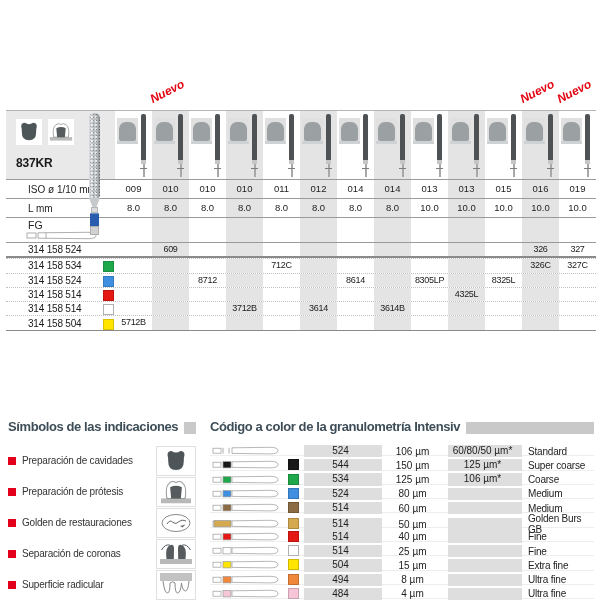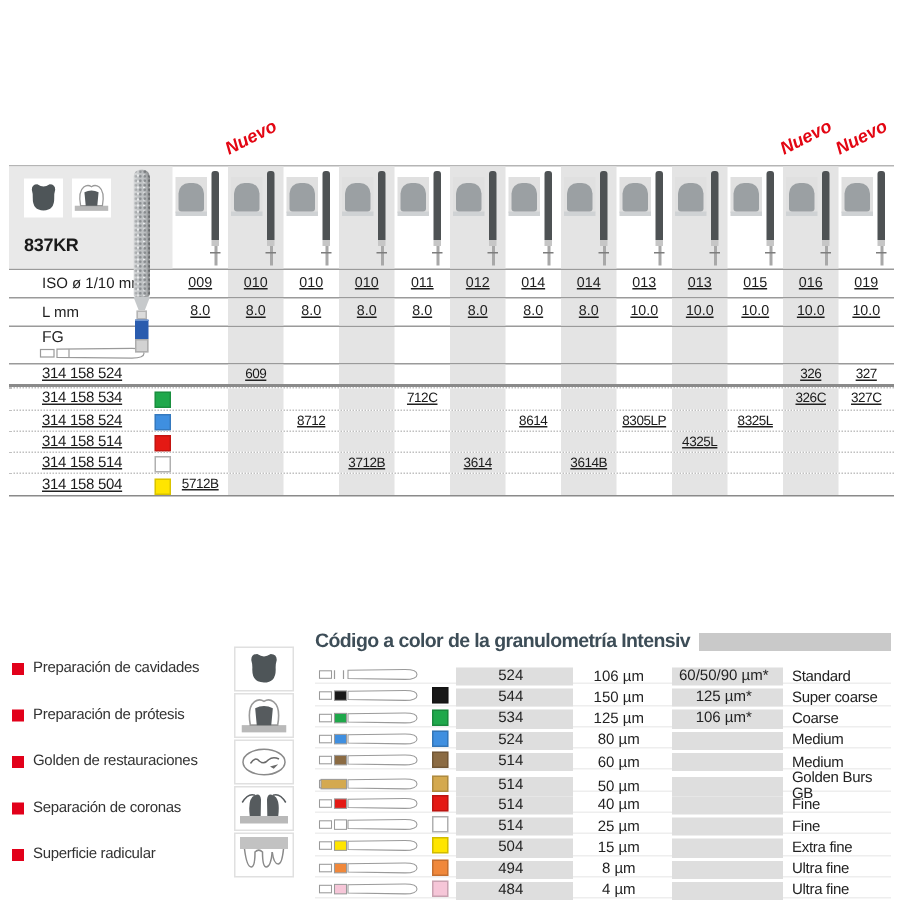--- a/index.html
+++ b/index.html
@@ -30,30 +30,30 @@
   .hbur{position:absolute;left:26px;top:3px;width:5px;height:46px;background:#4e5254;border-radius:2px 2px 0 0;}
   .hcollar{position:absolute;left:26px;top:49px;width:5px;height:4px;background:#c6c6c6;}
   .hshank{position:absolute;left:28px;top:53px;width:2px;height:13px;background:#a8a8a8;}
   .htick{position:absolute;left:25px;top:57px;width:7px;height:1px;background:#7d7d7d;}
 
   .nuevo{position:absolute;top:-19px;color:#e30613;font-weight:bold;font-style:italic;font-size:12px;
     transform:rotate(-27deg);transform-origin:left bottom;white-space:nowrap;z-index:9;}
 
   .dimrow{height:18px;border-bottom:1px solid #9a9a9a;align-items:center;}
   .dimrow .lcell{font-size:10px;padding-left:22px;color:#1d1d1d;}
-  .dimrow .cell{font-size:9.5px;line-height:18px;color:#1d1d1d;text-decoration:underline;}
+  .dimrow .cell{font-size:9.5px;line-height:18px;color:#1d1d1d;}
 
   #fg-row{height:24px;border-bottom:1px solid #9a9a9a;}
   #fg-row .lcell{font-size:10.5px;font-weight:normal;padding:1px 0 0 22px;}
   #fg-bur{position:absolute;left:20px;top:12px;}
 
   .prow{height:13.3px;align-items:center;}
   .prow + .prow{border-top:1px dotted #c0c0c0;}
   .prow:first-child{border-bottom:2.5px double #8a8a8a;}
-  #product-rows{border-bottom:1.5px solid #8a8a8a;text-decoration:underline;}
+  #product-rows{border-bottom:1.5px solid #8a8a8a;}
   .prow .lcell{font-size:10px;padding-left:22px;color:#1a1a1a;letter-spacing:-0.2px;}
   .grit-sq{position:absolute;left:97px;top:1px;width:11px;height:11px;border:1px solid rgba(0,0,0,0.15);box-sizing:border-box;}
   .pval{font-size:9px;line-height:13.3px;letter-spacing:-0.3px;color:#1a1a1a;}
 
   
   #big-bur{position:absolute;left:80px;top:2px;width:17px;height:127px;z-index:5;}
   #bb-head{position:absolute;left:3px;top:0;width:11px;height:85px;border-radius:5px 5px 2px 2px;
     background-color:#bfc2c4;
     background-image:radial-gradient(#888c8f 0.8px,transparent 0.9px),radial-gradient(#e8eaeb 0.8px,transparent 0.9px);
     background-size:3px 3px,4px 4px;background-position:0 0,1px 2px;
@@ -429,20 +429,24 @@
           <div class="cell pval"></div>
           <div class="cell pval"></div>
           <div class="cell pval"></div>
           <div class="cell pval"></div>
         </div>
   </div>
     </div>
 </div>
 
 <div id="symbols">
+  <div class="panel-title">
+    <span class="tx">Símbolos de las indicaciones</span>
+    <span class="fill"></span>
+  </div>
   <div id="symbol-items">
       <div class="sym-item">
     <span class="sym-bullet"></span>
     <span class="sym-label">Preparación de cavidades</span>
     <span class="sym-icon">
           <svg width="26" height="24" viewBox="0 0 24 24">
             <path d="M3.5 6 Q3.5 2 7.5 2 Q10 3.6 12 3.6 Q14 3.6 16.5 2 Q20.5 2 20.5 6 Q19.6 9 19.8 12 Q20 21 12 21 Q4 21 4.2 12 Q4.4 9 3.5 6 Z" fill="#4e5558"></path>
           </svg>
         </span>
   </div>
@@ -503,21 +507,21 @@
       <div class="leg-row">
     <span class="leg-pic"><svg width="72" height="11" viewBox="0 0 72 11">
             <rect x="1" y="3.2" width="8" height="5" fill="#fff" stroke="#9a9a9a" stroke-width="0.7"></rect>
             <path d="M20 2.8 L58 2.3 Q66 2.3 66 5.6 Q66 8.9 58 8.9 L20 8.4 Z" fill="#fff" stroke="#9a9a9a" stroke-width="0.7"></path>
             <line x1="11" y1="2.8" x2="11" y2="8.6" stroke="#9a9a9a" stroke-width="0.8"></line>
             <line x1="17" y1="2.8" x2="17" y2="8.6" stroke="#9a9a9a" stroke-width="0.8"></line>
           </svg></span>
     <span><span class="leg-sq" style="display: inline-block; visibility: hidden;"></span></span>
     <span class="leg-code">524</span>
     <span class="leg-size">106 µm</span>
-    <span class="leg-alt">60/50/90 µm*</span>
+    <span class="leg-alt">60/80/50 µm*</span>
     <span class="leg-name">Standard</span>
   </div>
       <div class="leg-row">
     <span class="leg-pic"><svg width="72" height="11" viewBox="0 0 72 11">
             <rect x="1" y="3.2" width="8" height="5" fill="#fff" stroke="#9a9a9a" stroke-width="0.7"></rect>
             <path d="M20 2.8 L58 2.3 Q66 2.3 66 5.6 Q66 8.9 58 8.9 L20 8.4 Z" fill="#fff" stroke="#9a9a9a" stroke-width="0.7"></path>
             <rect x="11" y="2.6" width="8" height="6.3" fill="#181818" stroke="#9a9a9a" stroke-width="0.7"></rect>
           </svg></span>
     <span><span class="leg-sq" style="display: inline-block; background: rgb(24, 24, 24);"></span></span>
     <span class="leg-code">544</span>

